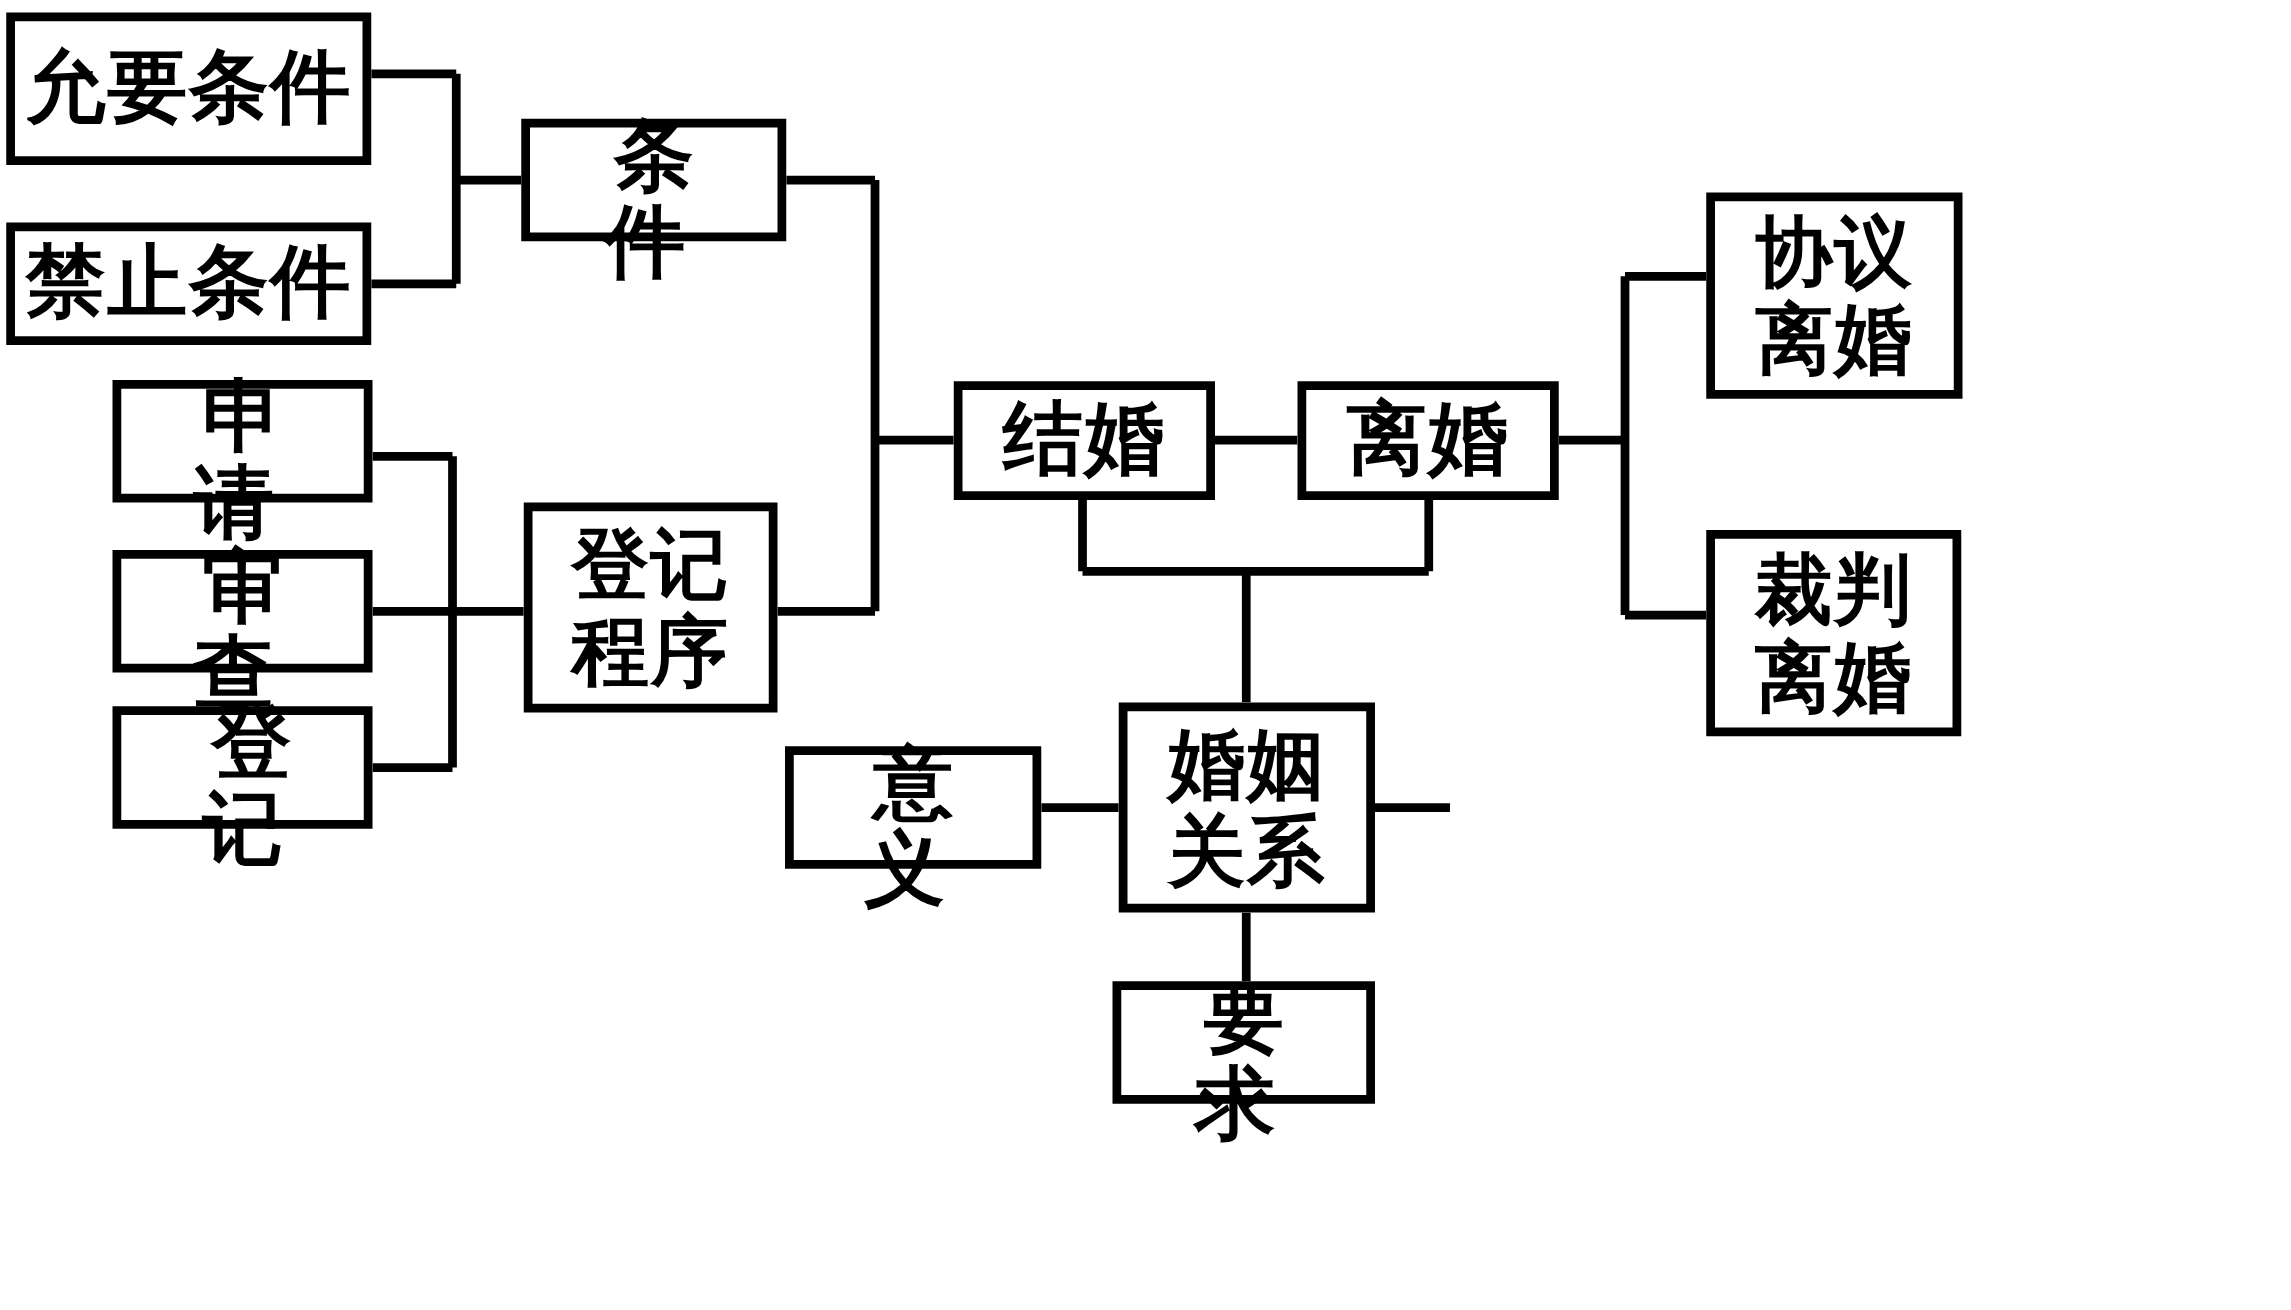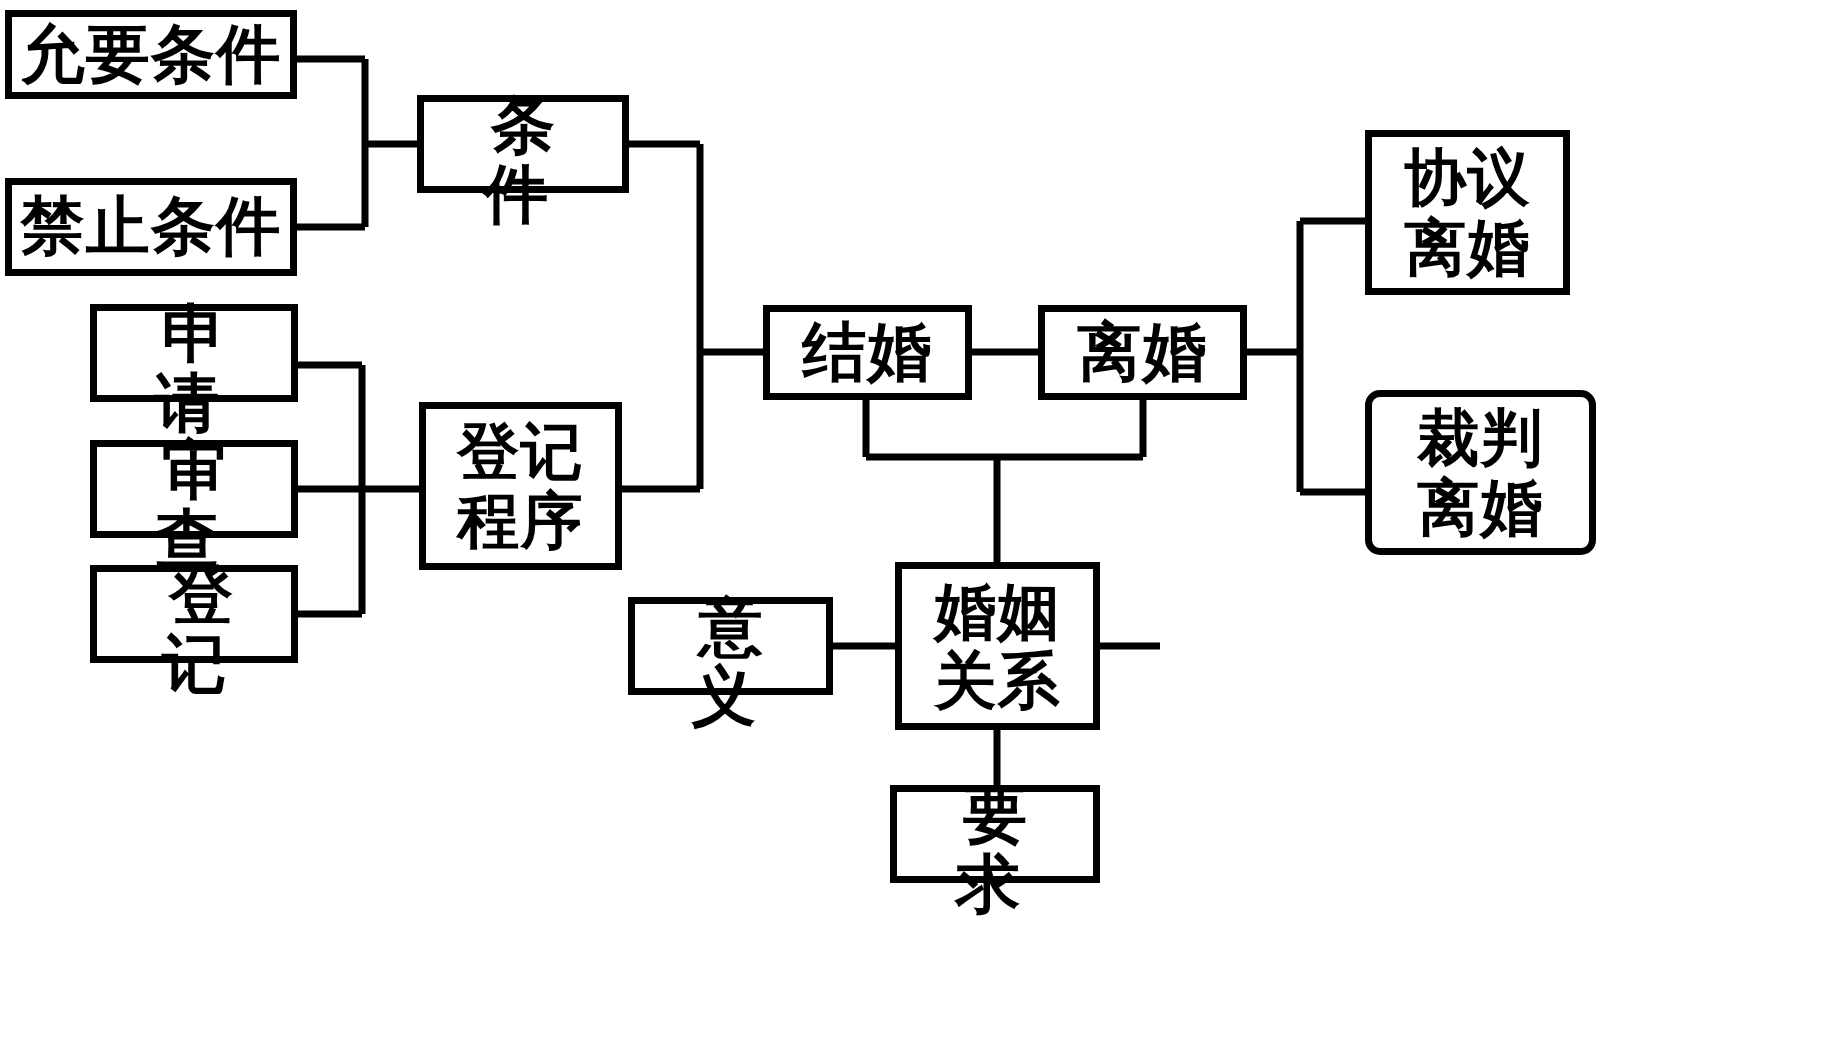--- a/index.html
+++ b/index.html
@@ -86,21 +86,21 @@
 
       <path d="M 833 646 H 895"></path>
 
       <path d="M 1100 646 H 1160"></path>
 
       <path d="M 997 730 V 785"></path>
 
     </g>
   </svg>
 
-  <div class="node" style="left:5px;  top:10px;  width:292px; height:89px;">
+  <div class="node" style="left:5px;  top:10px;  width:292px; height:122px;">
     <span class="node-label fs-big">允要条件</span>
   </div>
 
   <div class="node" style="left:5px;  top:178px; width:292px; height:98px;">
     <span class="node-label fs-big">禁止条件</span>
   </div>
 
   <div class="node" style="left:417px; top:95px; width:212px; height:98px;">
     <span class="node-label fs-wide">条 件</span>
   </div>
@@ -123,26 +123,26 @@
   </div>
 
   <div class="node" style="left:763px; top:305px; width:209px; height:95px;">
     <span class="node-label fs-big">结婚</span>
   </div>
 
   <div class="node" style="left:1038px; top:305px; width:209px; height:95px;">
     <span class="node-label fs-big">离婚</span>
   </div>
 
-  <div class="node" style="left:1365px; top:130px; width:205px; height:165px;">
+  <div class="node" style="left:1365px; top:154px; width:205px; height:165px;">
     <span class="node-label fs-two">协议
 离婚</span>
   </div>
 
-  <div class="node" style="left:1365px; top:390px; width:231px; height:165px;border-radius:15px;">
+  <div class="node" style="left:1365px; top:424px; width:204px; height:165px;">
     <span class="node-label fs-two">裁判
 离婚</span>
   </div>
 
   <div class="node" style="left:895px; top:562px; width:205px; height:168px;">
     <span class="node-label fs-two">婚姻
 关系</span>
   </div>
 
   <div class="node" style="left:628px; top:597px; width:205px; height:98px;">

